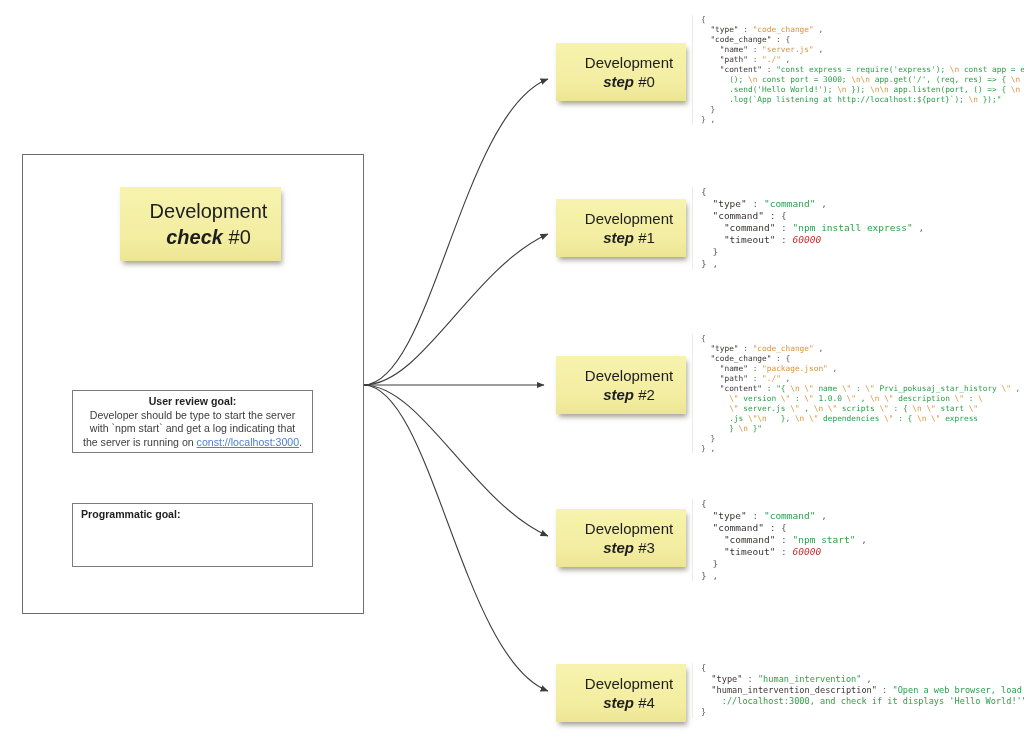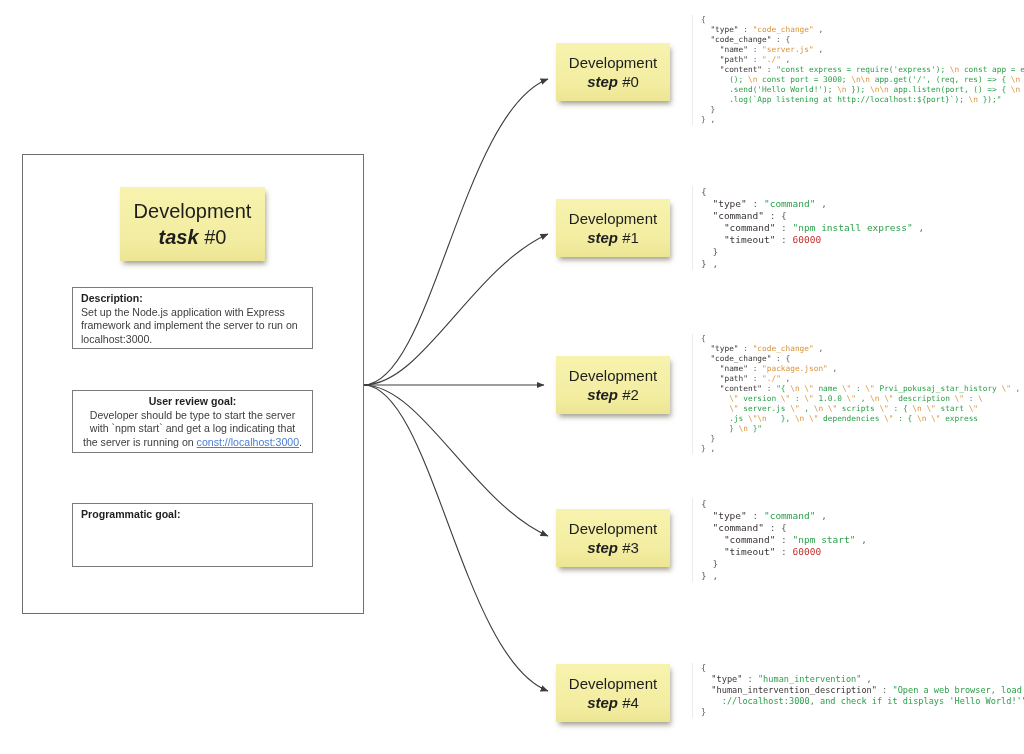--- a/index.html
+++ b/index.html
@@ -9,21 +9,21 @@
   }
   
   .outer-box{
     position:absolute;left:22px;top:154px;width:340px;height:458px;
     border:1.3px solid #6e6e6e;background:#ffffff;
   }
   .sticky{
     position:absolute;background:linear-gradient(180deg,#f7f3ae 0%,#f3eda1 70%,#ece593 100%);
     box-shadow:2px 4px 5px -1px rgba(90,85,60,0.55);
     display:flex;flex-direction:column;align-items:center;justify-content:center;
-    color:#1d1d1d;text-align:left;
+    color:#1d1d1d;text-align:left;padding-left:16px;
   }
   .sticky-task{left:120px;top:187px;width:145px;height:74px;font-size:20px;line-height:26px;}
   .sticky-step{left:556px;width:114px;height:58px;font-size:15px;line-height:19.5px;}
   .sticky .b{font-weight:bold;font-style:italic;}
   .goal-box{
     position:absolute;left:72px;width:241px;border:1px solid #7b7b7b;background:#fff;
     padding:4px 8px;font-size:10.6px;line-height:13.6px;color:#3d3d3d;box-sizing:border-box;
   }
   .goal-box .hd{font-weight:bold;color:#1f1f1f;}
   .goal-box a{color:#4a7fd4;text-decoration:underline;}
@@ -35,21 +35,21 @@
     font-family:"DejaVu Sans Mono",monospace;white-space:pre;color:#5d5d5d;
   }
   .code-line{white-space:pre;}
   .code-sm{font-size:7.8px;line-height:10px;}
   .code-md{font-size:8.6px;line-height:11px;}
   .code-lg{font-size:9.5px;line-height:12px;}
   .seg-p{color:#5d5d5d;}
   .seg-k{color:#3a3534;}
   .seg-g{color:#2da04a;}
   .seg-o{color:#d9943a;}
-  .seg-r{color:#c43230;}
+  .seg-r{color:#c43230;font-style:italic;}
 </style>
 </head>
 <body>
 
 <div id="canvas">
 
   <svg id="arrows" viewBox="0 0 1024 754">
     <defs>
       <marker id="arr" markerWidth="10" markerHeight="9" refX="7.5" refY="4" orient="auto" markerUnits="userSpaceOnUse">
         <path d="M0,0.7 L8,4 L0,7.3 Z" fill="#3c3c3c"></path>
@@ -59,27 +59,23 @@
     <path d="M364,385 C422,385 472,268 548,234" fill="none" stroke="#3c3c3c" stroke-width="1.1" marker-end="url(#arr)"></path>
     <path d="M364,385 L544,385" fill="none" stroke="#3c3c3c" stroke-width="1.1" marker-end="url(#arr)"></path>
     <path d="M364,385 C422,386 472,502 548,536" fill="none" stroke="#3c3c3c" stroke-width="1.1" marker-end="url(#arr)"></path>
     <path d="M364,385 C432,388 462,658 548,691" fill="none" stroke="#3c3c3c" stroke-width="1.1" marker-end="url(#arr)"></path>
   </svg>
 
   <div class="outer-box"></div>
 
   <div class="sticky sticky-task">
     <div>Development</div>
-    <div><span class="b">task</span><span> #0</span></div>
+    <div><span class="b">check</span><span> #0</span></div>
   </div>
 
-  <div class="goal-box" style="top:287px;height:62px;">
-    <span class="hd">Description:</span><br>
-    <span>Set up the Node.js application with Express framework and implement the server to run on localhost:3000.</span>
-  </div>
 
   <div class="goal-box" style="top:390px;height:63px;text-align:center;">
     <span class="hd">User review goal:</span><br>
     <span>Developer should be type to start the server with `npm start` and get a log indicating that the server is running on </span><a href="#">const://localhost:3000</a><span>.</span>
   </div>
 
   <div class="goal-box" style="top:503px;height:64px;">
     <span class="hd">Programmatic goal:</span><br>
   </div>
 

